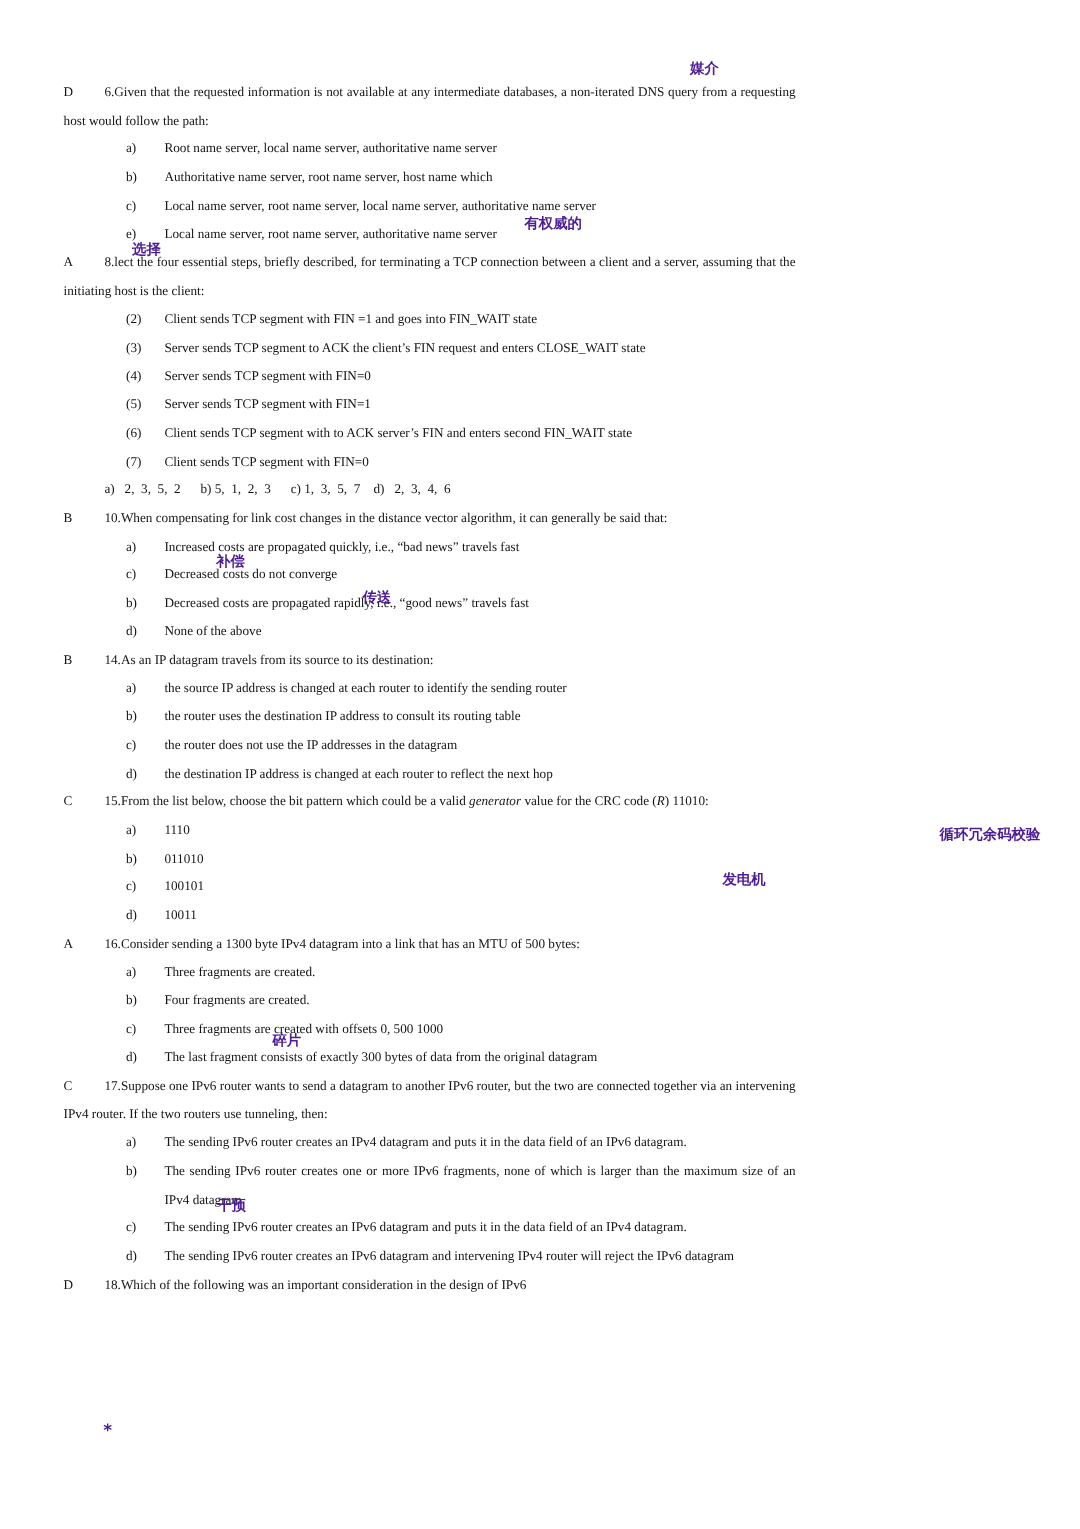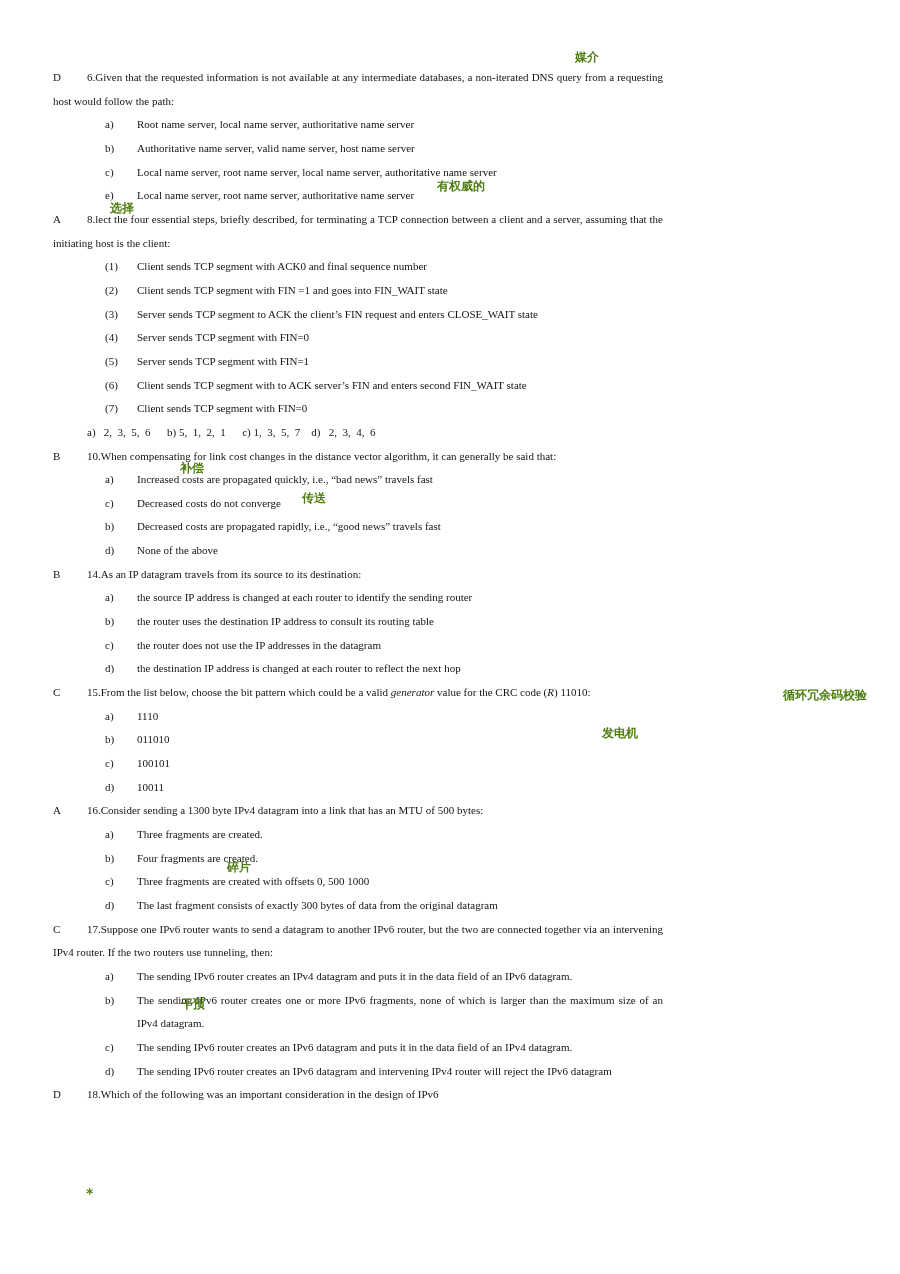--- a/index.html
+++ b/index.html
@@ -26,50 +26,49 @@
     padding-left:84px;
     text-indent:-32px;
     text-align:justify;
   }
   .opt-label { display:inline-block; width:32px; text-indent:0; }
   .choices-line { margin:0 0 0 34px; white-space:pre; }
   .it { font-style:italic; }
   .ul { text-underline-offset:2px; }
   .annotation {
     position:absolute;
-    color:#4d7c0f;
+    color:#4c1d95;
     font-weight:bold;
     font-size:12px;
     line-height:14px;
     font-family:"DejaVu Sans", sans-serif;
     white-space:nowrap;
     z-index:5;
   }
 </style>
 </head>
 <body>
 
 <div id="doc">
     <div class="question">
       <p class="q-text"><span class="ans-letter">D</span><span>6.Given that the requested information is not available at any intermediate databases, a non-iterated DNS query from a requesting host would follow the path:</span></p>
       <div class="option"><span class="opt-label">a)</span><span class="opt-text"><span>Root name server, local name server, authoritative name server</span></span></div>
-      <div class="option"><span class="opt-label">b)</span><span class="opt-text"><span>Authoritative name server, valid name server, host name server</span></span></div>
+      <div class="option"><span class="opt-label">b)</span><span class="opt-text"><span>Authoritative name server, root name server, host name which</span></span></div>
       <div class="option"><span class="opt-label">c)</span><span class="opt-text"><span>Local name server, root name server, </span><span class="ul">local name</span><span> server, authoritative name server</span></span></div>
       <div class="option"><span class="opt-label">e)</span><span class="opt-text"><span>Local name server, root name server, authoritative name server</span></span></div>
     </div>
     <div class="question">
       <p class="q-text"><span class="ans-letter">A</span><span>8.lect the four essential steps, briefly described, for terminating a TCP connection between a client and a server, assuming that the initiating host is the client:</span></p>
-      <div class="option"><span class="opt-label">(1)</span><span class="opt-text"><span>Client sends TCP segment with ACK0 and final sequence number</span></span></div>
       <div class="option"><span class="opt-label">(2)</span><span class="opt-text"><span>Client sends TCP segment with FIN =1 and goes into FIN_WAIT state</span></span></div>
       <div class="option"><span class="opt-label">(3)</span><span class="opt-text"><span>Server sends TCP segment to ACK the client’s FIN request and enters CLOSE_WAIT state</span></span></div>
       <div class="option"><span class="opt-label">(4)</span><span class="opt-text"><span>Server sends TCP segment with FIN=0</span></span></div>
       <div class="option"><span class="opt-label">(5)</span><span class="opt-text"><span>Server sends TCP segment with FIN=1</span></span></div>
       <div class="option"><span class="opt-label">(6)</span><span class="opt-text"><span>Client sends TCP segment with to ACK server’s FIN and enters second FIN_WAIT state</span></span></div>
       <div class="option"><span class="opt-label">(7)</span><span class="opt-text"><span>Client sends TCP segment with FIN=0</span></span></div>
-      <div class="choices-line">a)   2,  3,  5,  6      b) 5,  1,  2,  1      c) 1,  3,  5,  7    d)   2,  3,  4,  6</div>
+      <div class="choices-line">a)   2,  3,  5,  2      b) 5,  1,  2,  3      c) 1,  3,  5,  7    d)   2,  3,  4,  6</div>
     </div>
     <div class="question">
       <p class="q-text"><span class="ans-letter">B</span><span>10.When compensating for link cost changes in the distance vector algorithm, it can generally be said that:</span></p>
       <div class="option"><span class="opt-label">a)</span><span class="opt-text"><span>Increased costs are propagated quickly, i.e., “bad news” travels fast</span></span></div>
       <div class="option"><span class="opt-label">c)</span><span class="opt-text"><span>Decreased costs do not converge</span></span></div>
       <div class="option"><span class="opt-label">b)</span><span class="opt-text"><span>Decreased costs are propagated rapidly, i.e., “good news” travels fast</span></span></div>
       <div class="option"><span class="opt-label">d)</span><span class="opt-text"><span>None of the above</span></span></div>
     </div>
     <div class="question">
       <p class="q-text"><span class="ans-letter">B</span><span>14.As an IP datagram travels from its source to its destination:</span></p>

